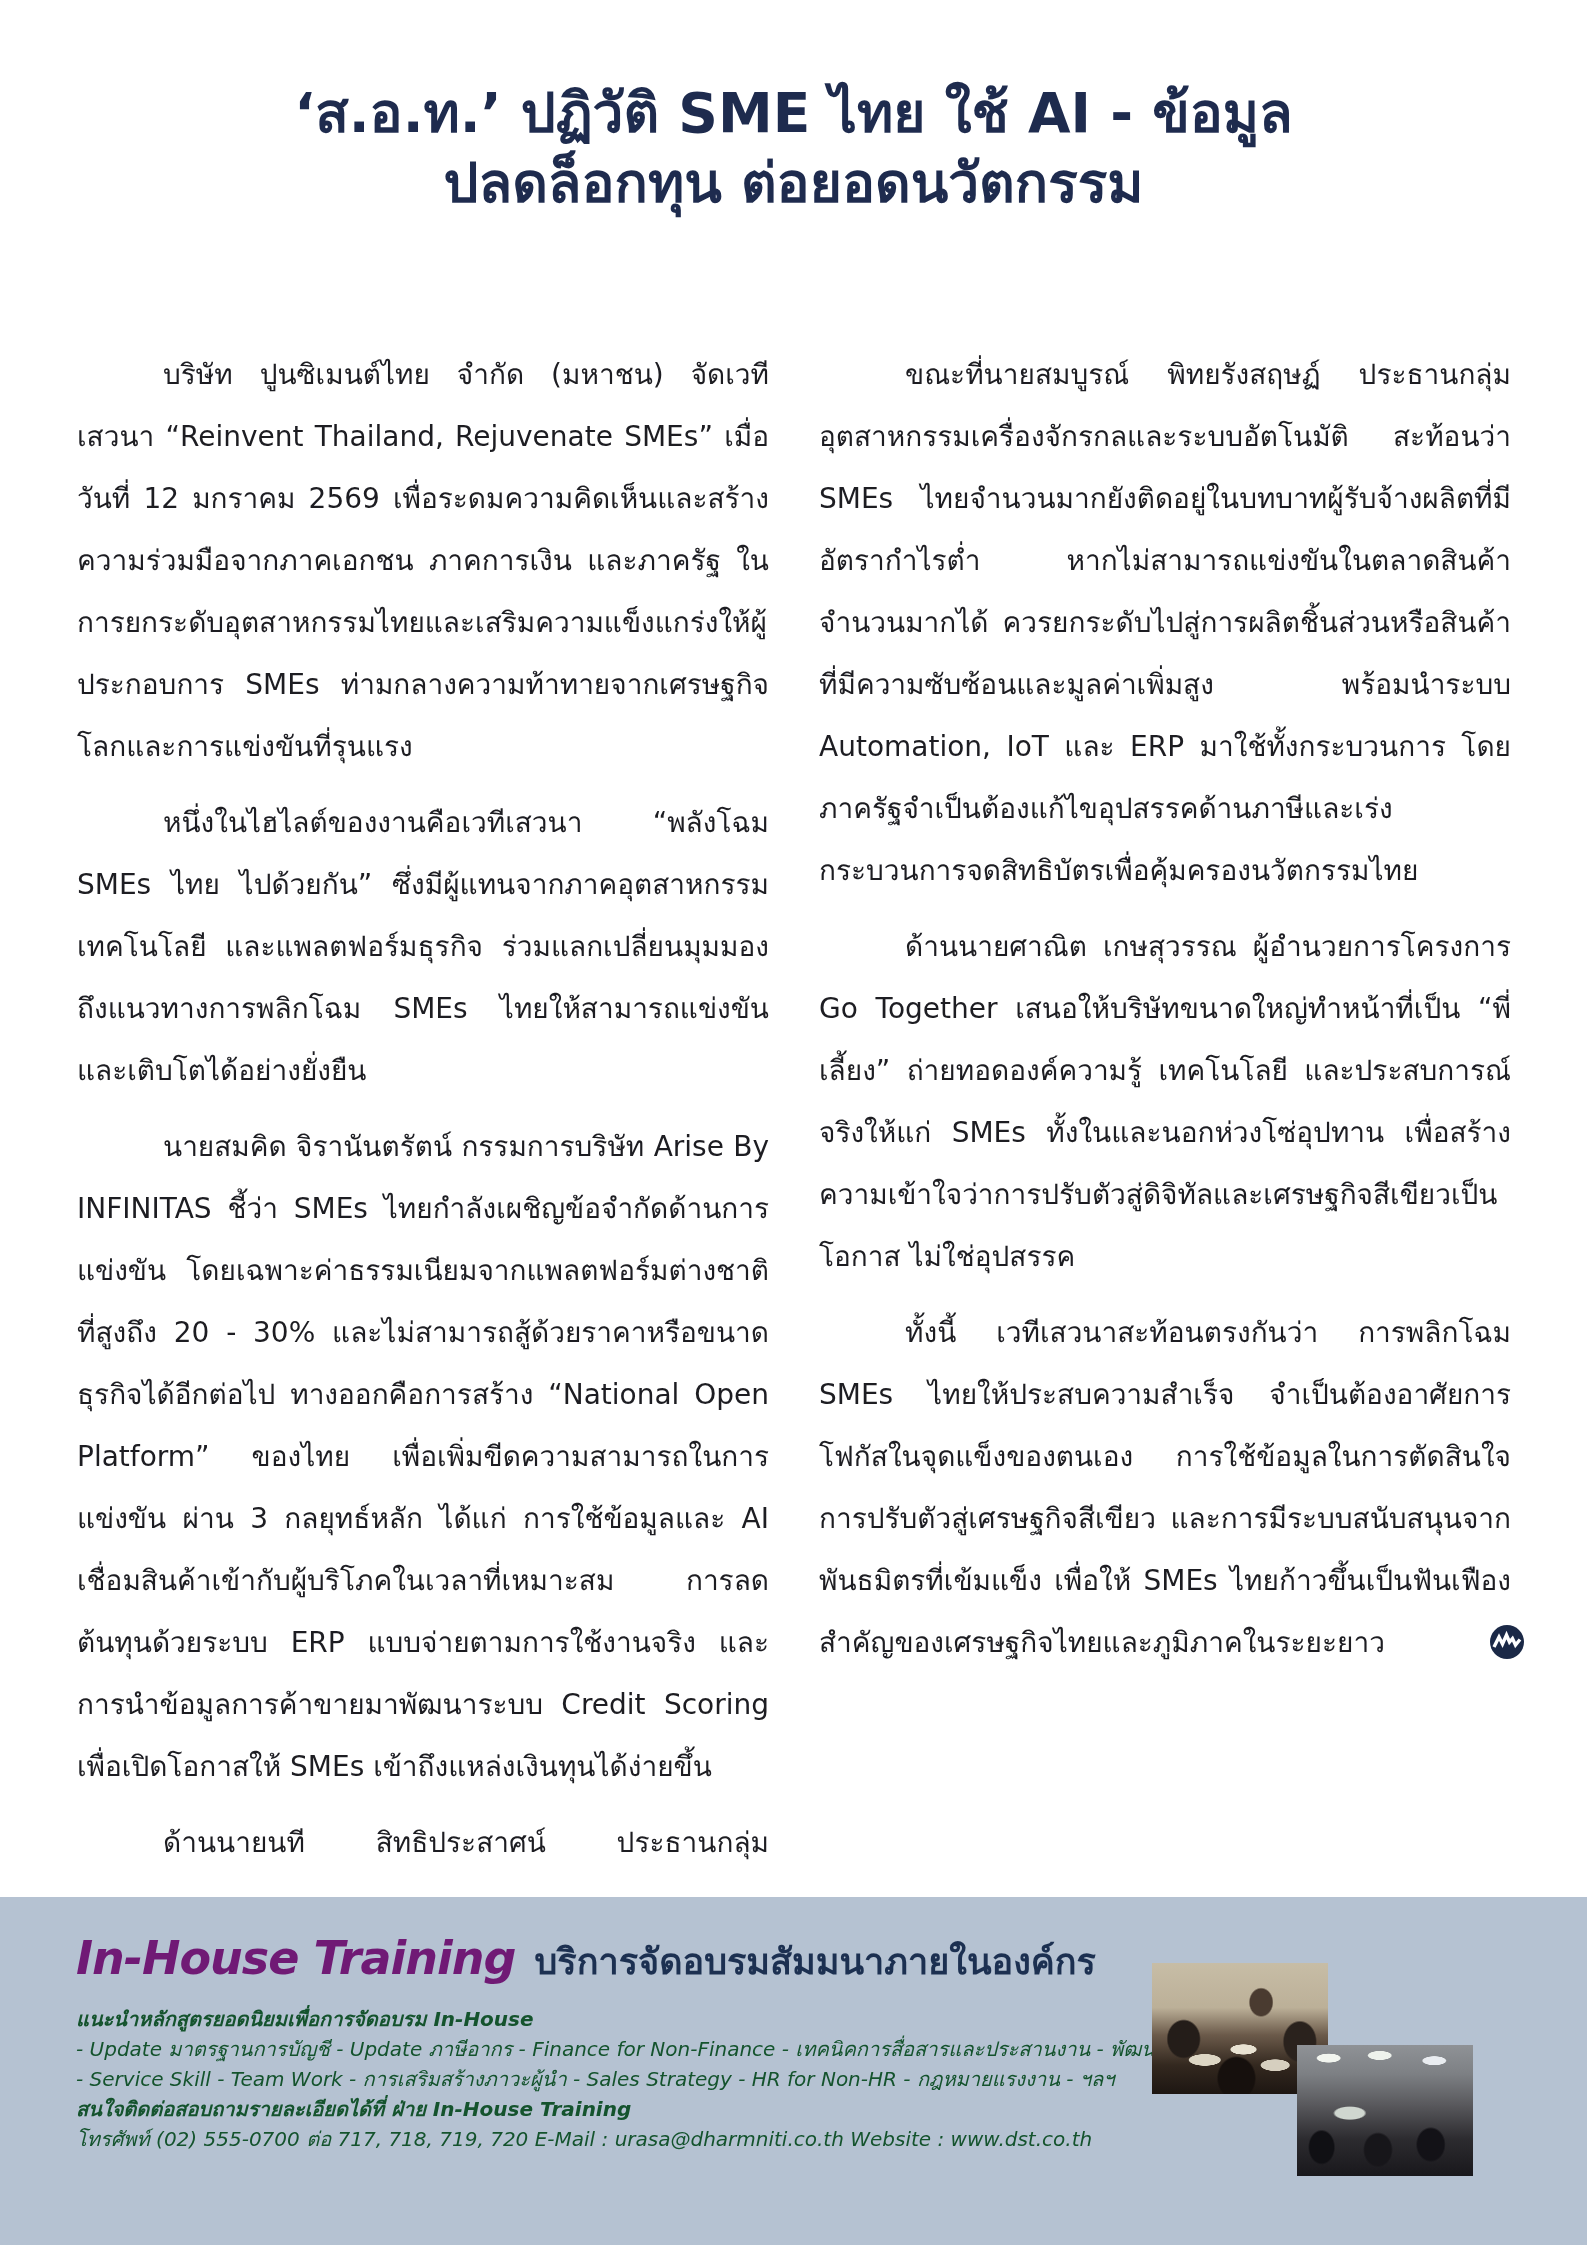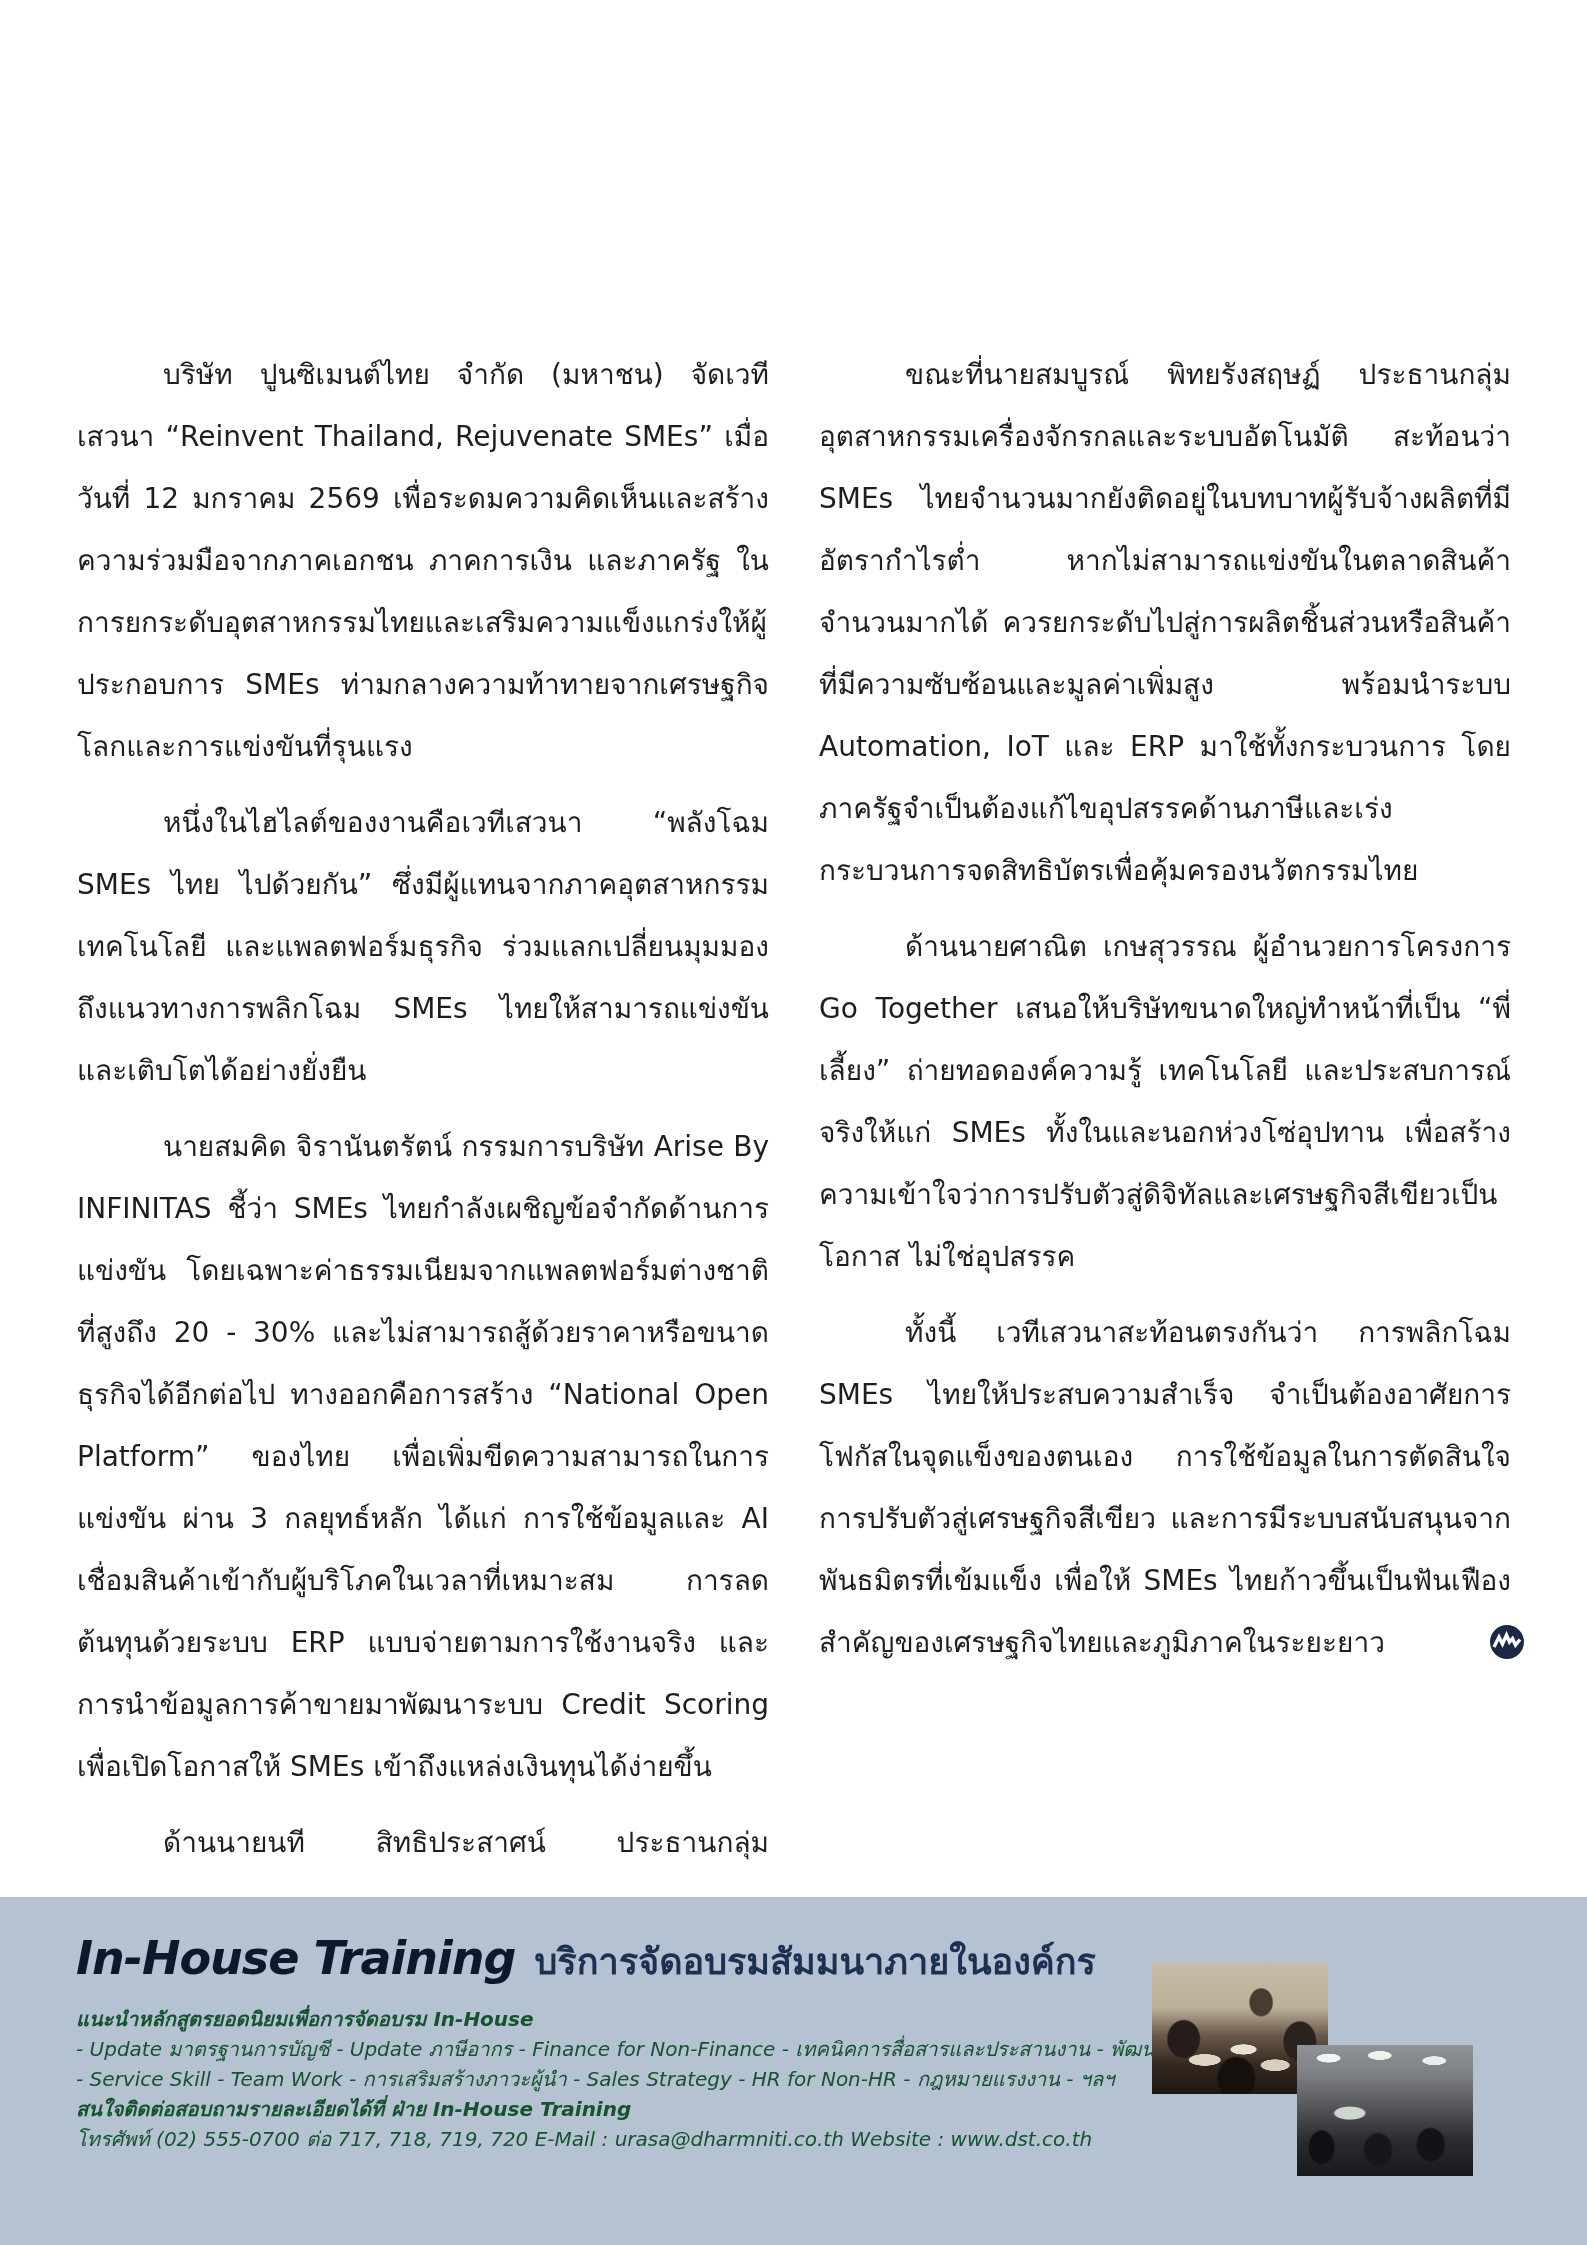--- a/index.html
+++ b/index.html
@@ -75,21 +75,21 @@
     position: absolute;
     left: 76px;
     top: 34px;
     width: 1060px;
   }
   .footer-head { white-space: nowrap; margin-bottom: 14px; }
   .footer-head-en {
     font-size: 46px;
     font-weight: bold;
     font-style: italic;
-    color: #0f172a;
+    color: #701a75;
     letter-spacing: -1px;
   }
   .footer-head-th {
     font-size: 36px;
     font-weight: bold;
     color: #1c3051;
     margin-left: 14px;
   }
   .f-line {
     font-size: 23px;
@@ -139,20 +139,24 @@
       radial-gradient(ellipse 22px 26px at 76% 76%, #131217 0%, #131217 60%, transparent 68%),
       linear-gradient(180deg, #8f9296 0%, #7d8084 22%, #5a5a5e 45%, #2c2b2f 72%, #19181c 100%);
     z-index: 2;
   }
 </style>
 </head>
 <body>
 
 <div class="page">
 
+  <div class="headline">
+    <div>‘ส.อ.ท.’ ปฏิวัติ SME ไทย ใช้ AI - ข้อมูล</div>
+    <div>ปลดล็อกทุน ต่อยอดนวัตกรรม</div>
+  </div>
 
   <div class="columns">
     <div class="col">
       <p class="indent">บริษัท ปูนซิเมนต์ไทย จำกัด (มหาชน) จัดเวทีเสวนา “Reinvent Thailand, Rejuvenate SMEs” เมื่อวันที่ 12 มกราคม 2569 เพื่อระดมความคิดเห็นและสร้างความร่วมมือจากภาคเอกชน ภาคการเงิน และภาครัฐ ในการยกระดับอุตสาหกรรมไทยและเสริมความแข็งแกร่งให้ผู้ประกอบการ SMEs ท่ามกลางความท้าทายจากเศรษฐกิจโลกและการแข่งขันที่รุนแรง</p>
       <p class="indent">หนึ่งในไฮไลต์ของงานคือเวทีเสวนา “พลังโฉม SMEs ไทย ไปด้วยกัน” ซึ่งมีผู้แทนจากภาคอุตสาหกรรม เทคโนโลยี และแพลตฟอร์มธุรกิจ ร่วมแลกเปลี่ยนมุมมองถึงแนวทางการพลิกโฉม SMEs ไทยให้สามารถแข่งขันและเติบโตได้อย่างยั่งยืน</p>
       <p class="indent">นายสมคิด จิรานันตรัตน์ กรรมการบริษัท Arise By INFINITAS ชี้ว่า SMEs ไทยกำลังเผชิญข้อจำกัดด้านการแข่งขัน โดยเฉพาะค่าธรรมเนียมจากแพลตฟอร์มต่างชาติที่สูงถึง 20 - 30% และไม่สามารถสู้ด้วยราคาหรือขนาดธุรกิจได้อีกต่อไป ทางออกคือการสร้าง “National Open Platform” ของไทย เพื่อเพิ่มขีดความสามารถในการแข่งขัน ผ่าน 3 กลยุทธ์หลัก ได้แก่ การใช้ข้อมูลและ AI เชื่อมสินค้าเข้ากับผู้บริโภคในเวลาที่เหมาะสม การลดต้นทุนด้วยระบบ ERP แบบจ่ายตามการใช้งานจริง และการนำข้อมูลการค้าขายมาพัฒนาระบบ Credit Scoring เพื่อเปิดโอกาสให้ SMEs เข้าถึงแหล่งเงินทุนได้ง่ายขึ้น</p>
       <p class="indent">ด้านนายนที สิทธิประสาศน์ ประธานกลุ่มอุตสาหกรรมพลังงานหมุนเวียน ระบุว่า พลังงานสะอาดได้กลายเป็นเงื่อนไขทางการค้า โดยเฉพาะ SMEs ที่อยู่ในห่วงโซ่อุปทานของบริษัทขนาดใหญ่ ซึ่งต้องตอบโจทย์ความต้องการของลูกค้าต่างประเทศ</p>
     </div>
     <div class="col">
       <p class="indent">ขณะที่นายสมบูรณ์ พิทยรังสฤษฏ์ ประธานกลุ่มอุตสาหกรรมเครื่องจักรกลและระบบอัตโนมัติ สะท้อนว่า SMEs ไทยจำนวนมากยังติดอยู่ในบทบาทผู้รับจ้างผลิตที่มีอัตรากำไรต่ำ หากไม่สามารถแข่งขันในตลาดสินค้าจำนวนมากได้ ควรยกระดับไปสู่การผลิตชิ้นส่วนหรือสินค้าที่มีความซับซ้อนและมูลค่าเพิ่มสูง พร้อมนำระบบ Automation, IoT และ ERP มาใช้ทั้งกระบวนการ โดยภาครัฐจำเป็นต้องแก้ไขอุปสรรคด้านภาษีและเร่งกระบวนการจดสิทธิบัตรเพื่อคุ้มครองนวัตกรรมไทย</p>

